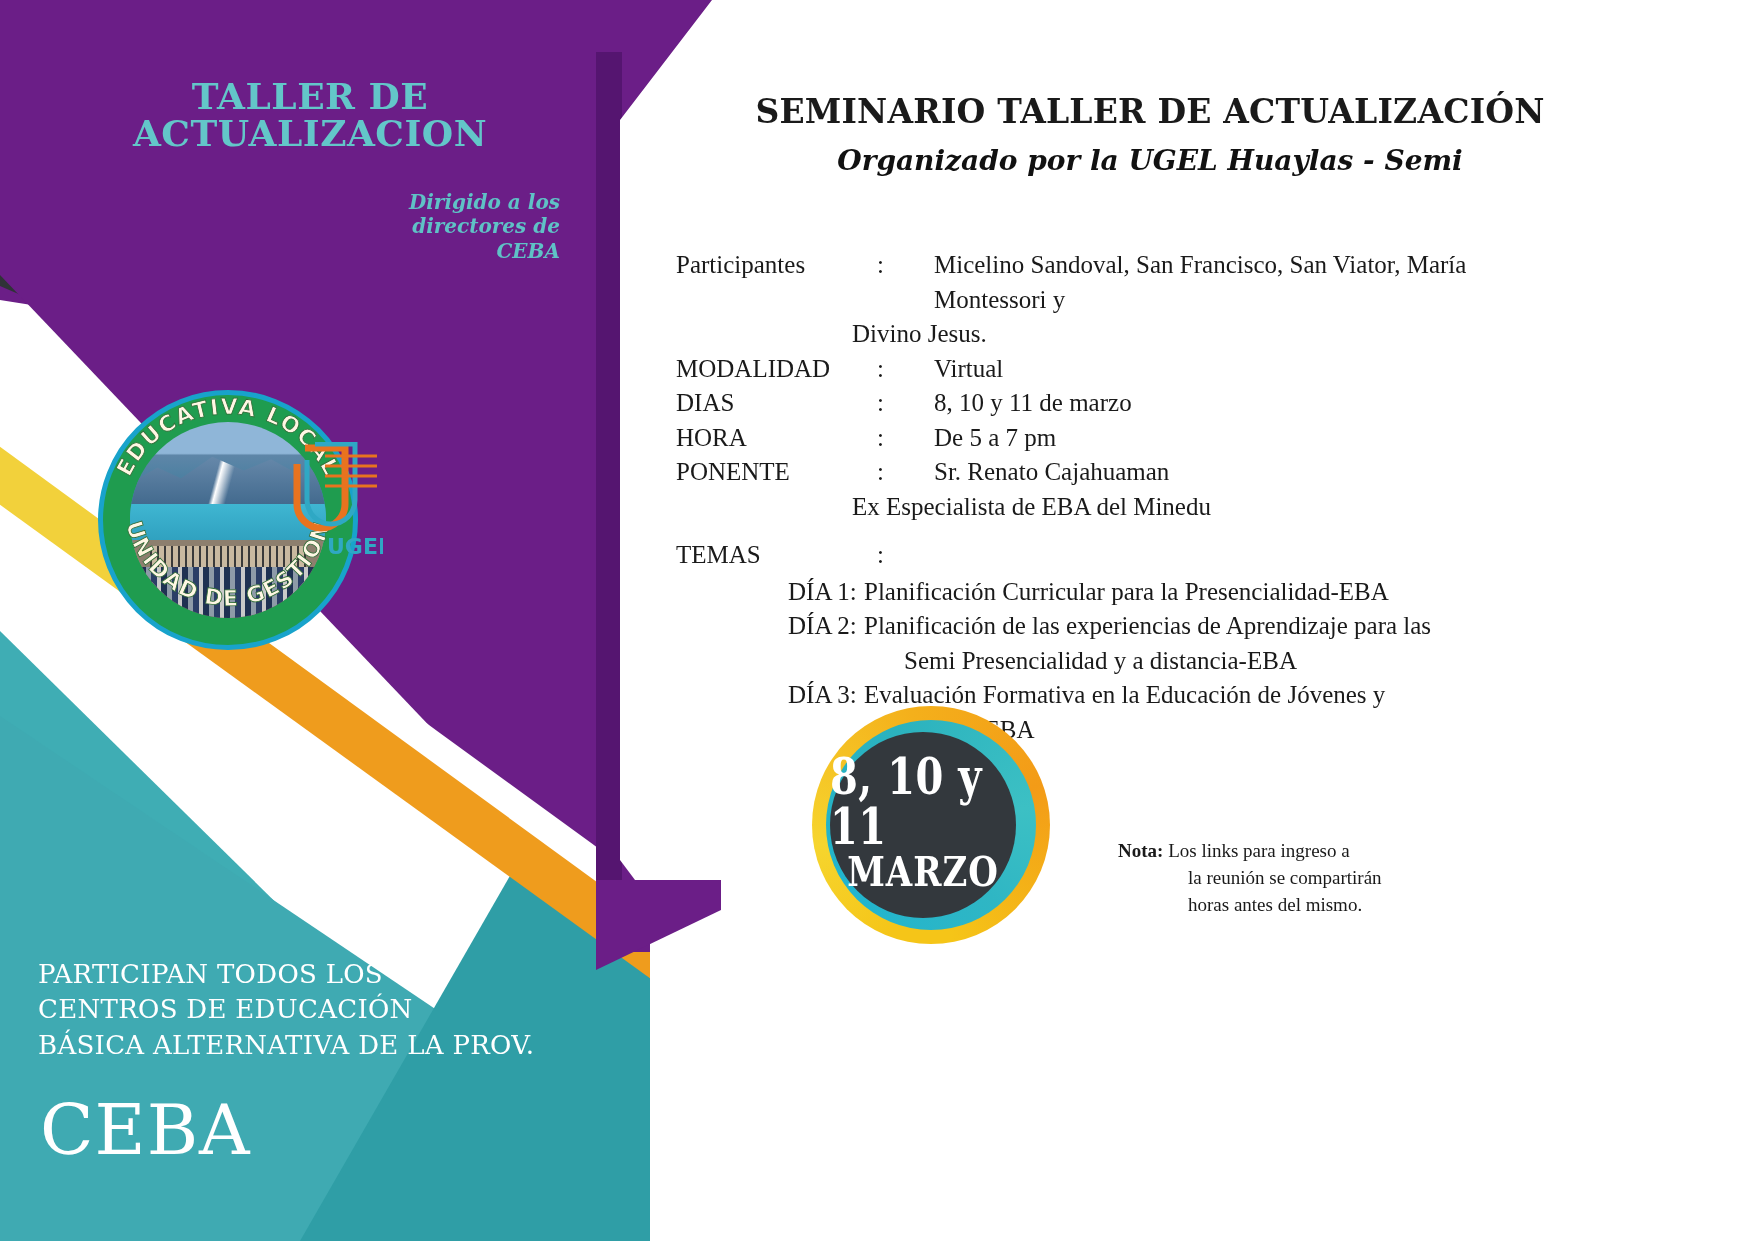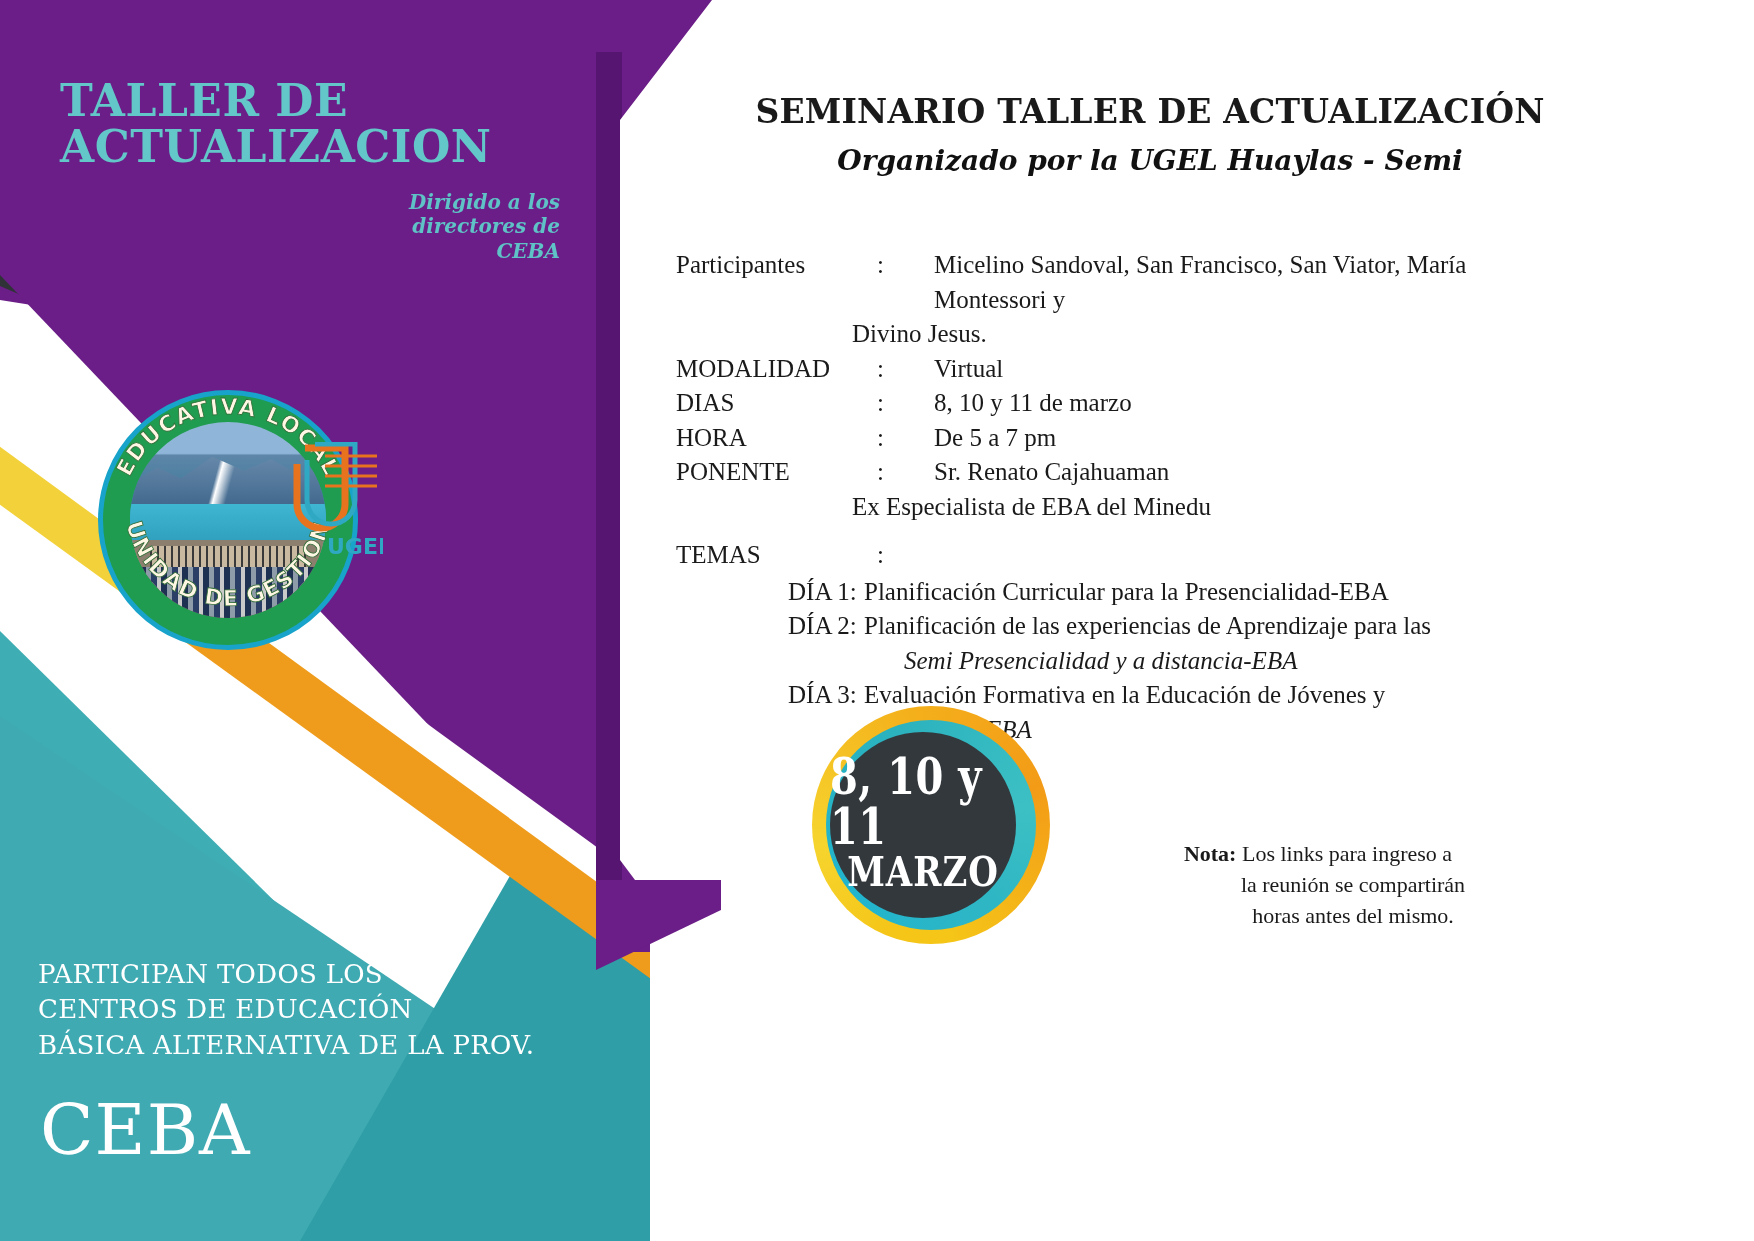--- a/index.html
+++ b/index.html
@@ -94,25 +94,25 @@
   .card-notch {
     left:596px; top:880px; width:125px; height:90px;
     background:#6B1E87;
     clip-path: polygon(0 0, 125px 0, 125px 30px, 0 90px);
   }
 
   
   .headline {
     position:absolute;
     left:60px; top:78px; width:500px;
-    text-align:left;
+    text-align:center;
     color:#63C6C9;
     font-family:"DejaVu Serif", serif;
     font-weight:bold;
-    font-size:44px;
+    font-size:36px;
     line-height:1.04;
     letter-spacing:0.5px;
   }
   .subhead {
     position:absolute;
     left:200px; top:190px; width:360px;
     text-align:right;
     color:#5FC2C6;
     font-family:"DejaVu Serif", serif;
     font-weight:bold;
@@ -213,21 +213,21 @@
   .drow { display:flex; align-items:flex-start;gap:45px; }
   .dlabel { width:156px; flex:0 0 156px; }
   .dcolon { width:12px; flex:0 0 12px; }
   .dvalue { flex:1 1 auto; }
   .dcont { margin-left:176px; }
 
   .temas-rows { margin-top:2px; }
   .trow { display:flex; align-items:flex-start; margin-left:112px; }
   .tday { width:76px; flex:0 0 76px; }
   .ttext { flex:1 1 auto; }
-  .tcont { margin-left:228px;font-style:italic; }
+  .tcont { margin-left:228px; }
 
   
   .badge {
     position:absolute;
     left:812px; top:706px;
     width:238px; height:238px;
   }
   .badge-ring-outer {
     position:absolute; left:0; top:0; width:238px; height:238px;
     border-radius:50%;
@@ -263,23 +263,22 @@
     letter-spacing:1px;
     transform:scaleY(1.18);
   }
 
   
   .nota {
     position:absolute;
     left:1118px; top:838px; width:400px;
     color:#1A1A1A;
     font-family:"Liberation Serif", serif;
-    font-size:22px;
+    font-size:19px;
     line-height:1.42;
-    text-align:center;
   }
   .nota b { font-weight:bold; }
   .nota .ind { margin-left:70px; display:block; }
 
   
   .bottom-text {
     position:absolute;
     left:38px; bottom:178px; width:520px;
     color:#ffffff;
     font-family:"DejaVu Serif", serif;

